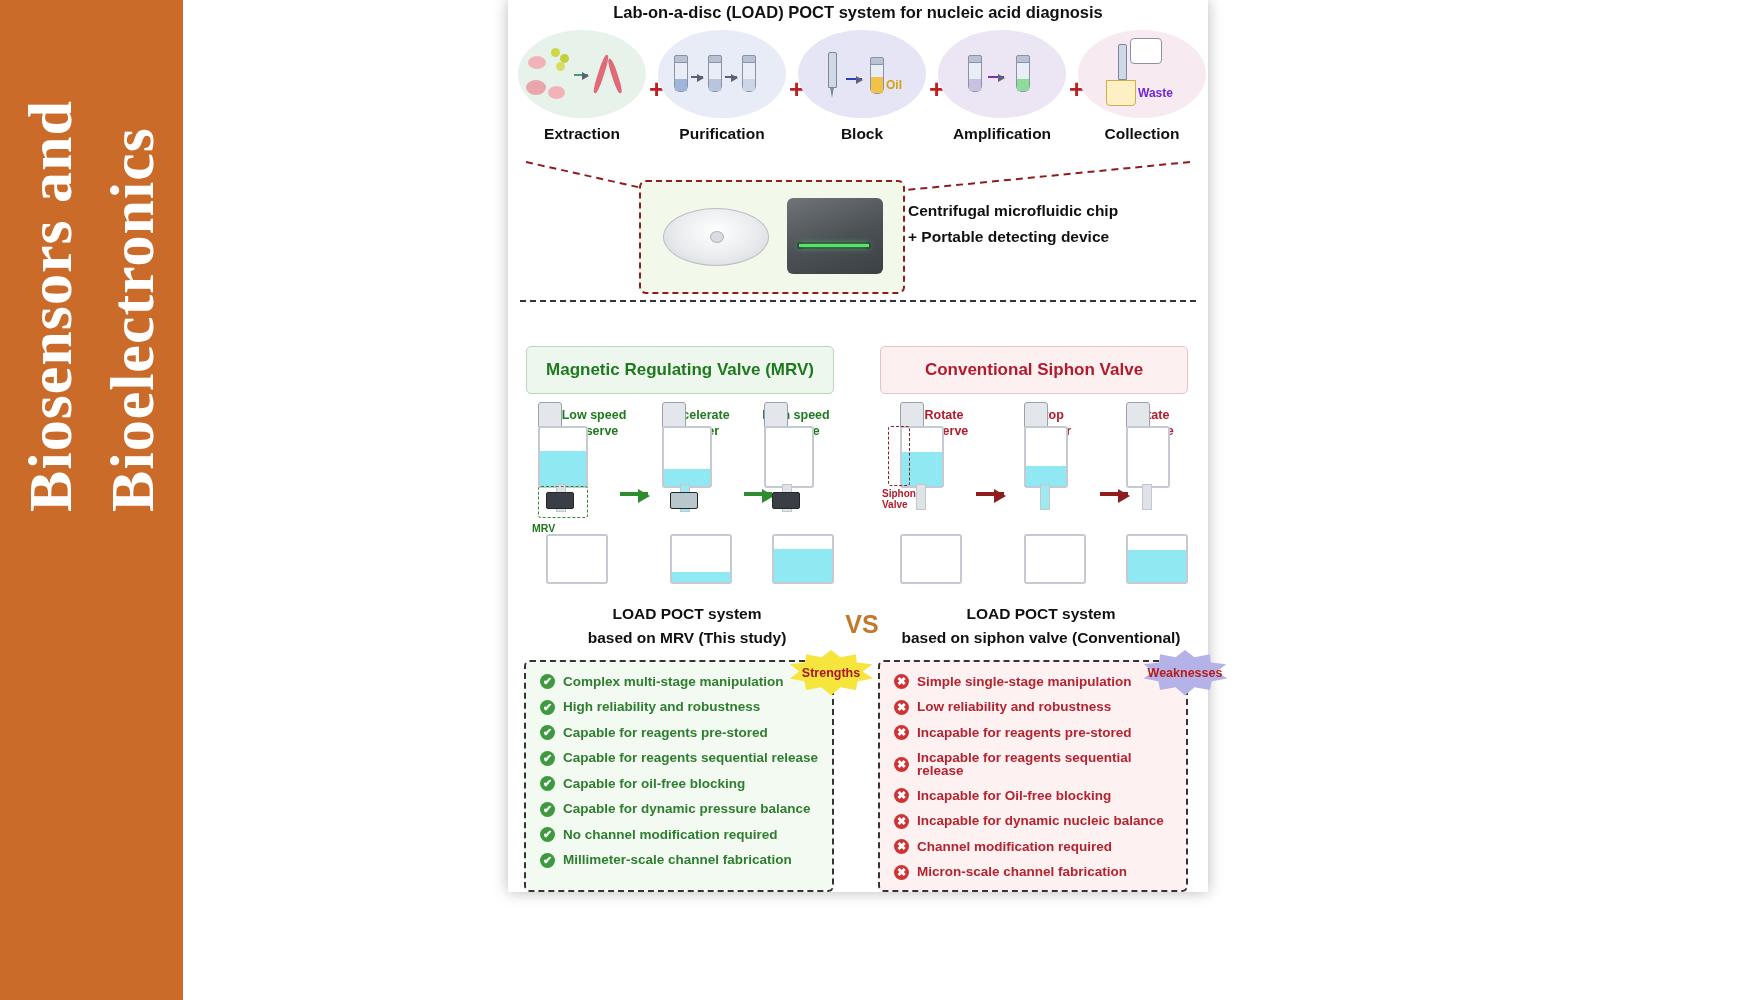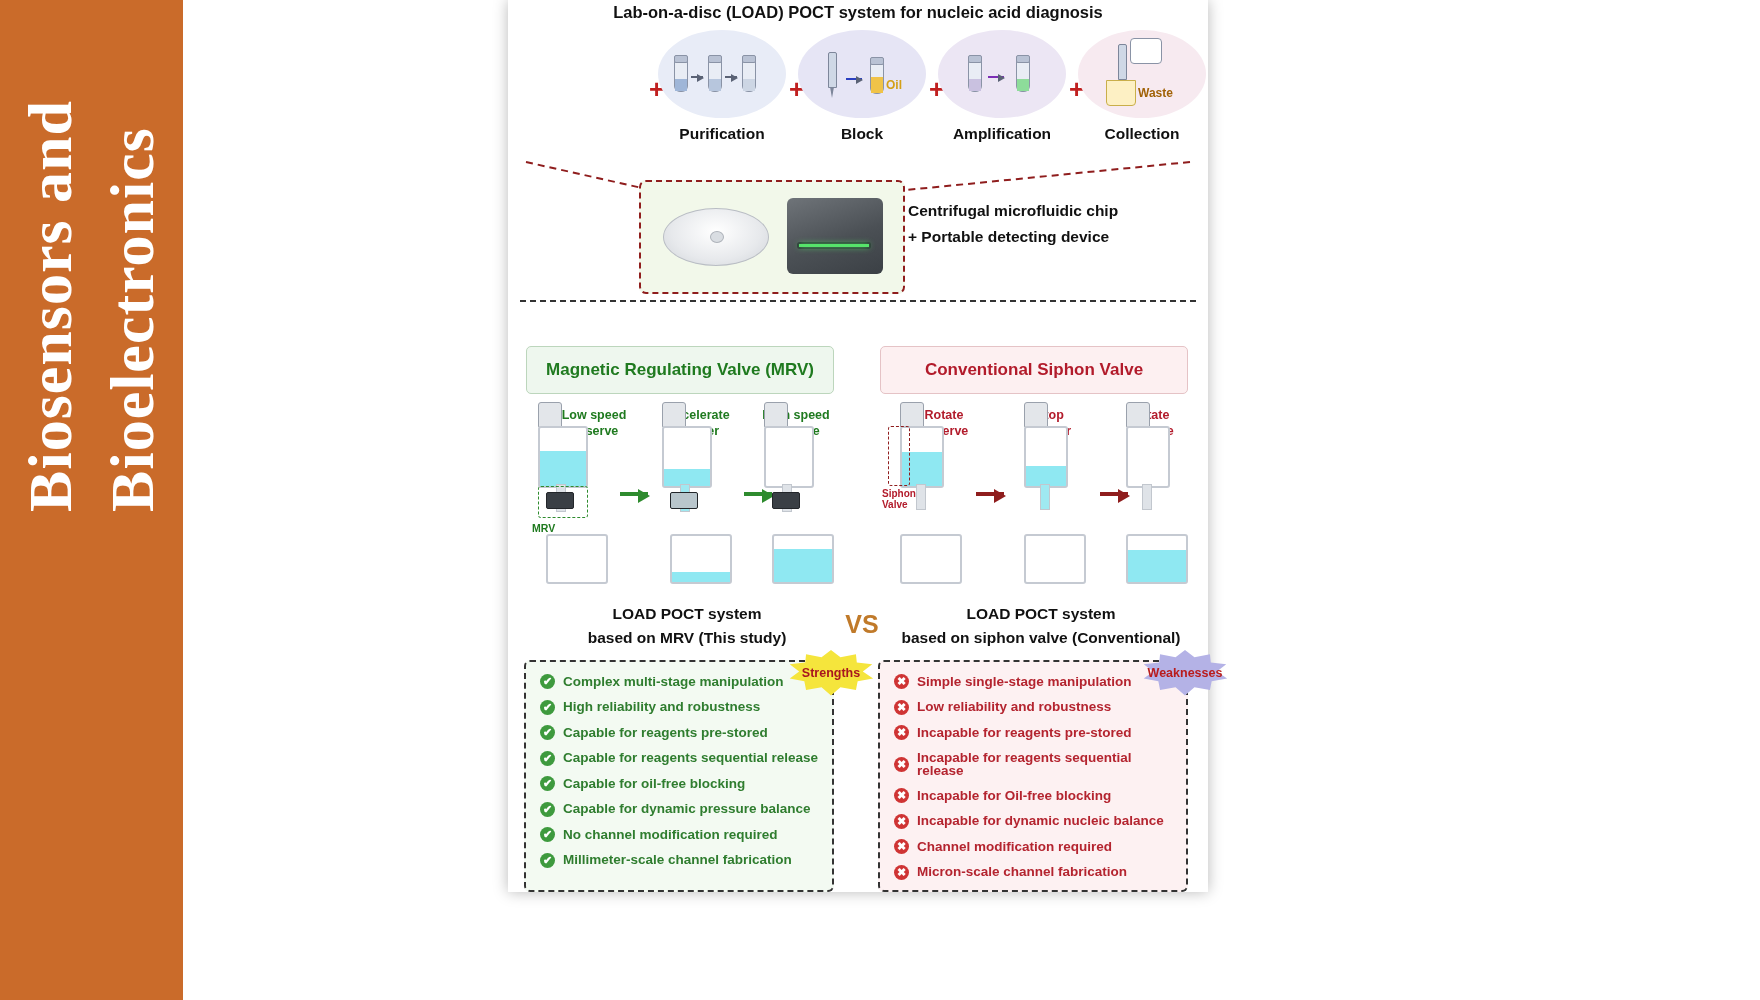--- a/index.html
+++ b/index.html
@@ -166,20 +166,34 @@
   <div class="vtext"><span>Biosensors and</span>
 <span>Bioelectronics</span></div>
 </div>
 
 <div id="abstract-card">
 
   <div class="ga-title">Lab-on-a-disc (LOAD) POCT system for nucleic acid diagnosis</div>
 
   <div class="wf-row">
 
+    <div class="wf-step" style="left:2px;top:4px;">
+      <div class="wf-oval" style="background:#e7f3ea;">
+        <div class="blob" style="left:10px;top:26px;width:18px;height:13px;background:#f2b3b8;"></div>
+        <div class="blob" style="left:8px;top:50px;width:20px;height:15px;background:#e9a7ad;"></div>
+        <div class="blob" style="left:30px;top:56px;width:17px;height:13px;background:#f2b3b8;"></div>
+        <div class="blob" style="left:33px;top:18px;width:9px;height:9px;background:#cfd84a;"></div>
+        <div class="blob" style="left:42px;top:24px;width:9px;height:9px;background:#c5cf3e;"></div>
+        <div class="blob" style="left:38px;top:32px;width:9px;height:9px;background:#d7df63;"></div>
+        <div class="arrow-s" style="left:56px;top:44px;width:14px;border-top-color:#4b9c7a;"></div>
+        <div class="blob" style="left:80px;top:24px;width:6px;height:40px;background:#e06a78;border-radius:40%;transform:rotate(18deg);"></div>
+        <div class="blob" style="left:94px;top:28px;width:6px;height:36px;background:#e06a78;border-radius:40%;transform:rotate(-18deg);"></div>
+      </div>
+      <div class="wf-label">Extraction</div>
+    </div>
     <div class="wf-plus" style="left:133px;">+</div>
 
     <div class="wf-step" style="left:142px;top:4px;">
       <div class="wf-oval" style="background:#e8ecf7;">
         <div class="tube" style="left:16px;top:30px;">
             <div class="cap"></div>
             <div class="fill" style="background:#9fb6d8;"></div>
           </div>
         <div class="arrow-s" style="left:33px;top:46px;"></div>
         <div class="tube" style="left:50px;top:30px;">
@@ -224,21 +238,21 @@
       </div>
       <div class="wf-label">Amplification</div>
     </div>
     <div class="wf-plus" style="left:553px;">+</div>
 
     <div class="wf-step" style="left:562px;top:4px;">
       <div class="wf-oval" style="background:#f7eaf0;">
         <div class="pipette" style="left:40px;top:14px;"></div>
         <div class="blob" style="left:52px;top:8px;width:30px;height:24px;background:#ffffff;border:1.5px solid #8a93a6;border-radius:4px;"></div>
         <div style="position:absolute;left:28px;top:50px;width:28px;height:24px;background:#fdf0c4;border:1.5px solid #c9ae4a;border-radius:0 0 4px 4px;"></div>
-        <div class="sm-label" style="left:60px;top:56px;color:#a16207;">Waste</div>
+        <div class="sm-label" style="left:60px;top:56px;color:#6d28d9;">Waste</div>
       </div>
       <div class="wf-label">Collection</div>
     </div>
   </div>
 
   <svg class="callout-lines" viewBox="0 0 684 36">
     <path d="M10,2 L135,30" stroke="#8f1d1d" stroke-width="2" stroke-dasharray="7,5" fill="none"></path>
     <path d="M674,2 L390,30" stroke="#8f1d1d" stroke-width="2" stroke-dasharray="7,5" fill="none"></path>
   </svg>
 

